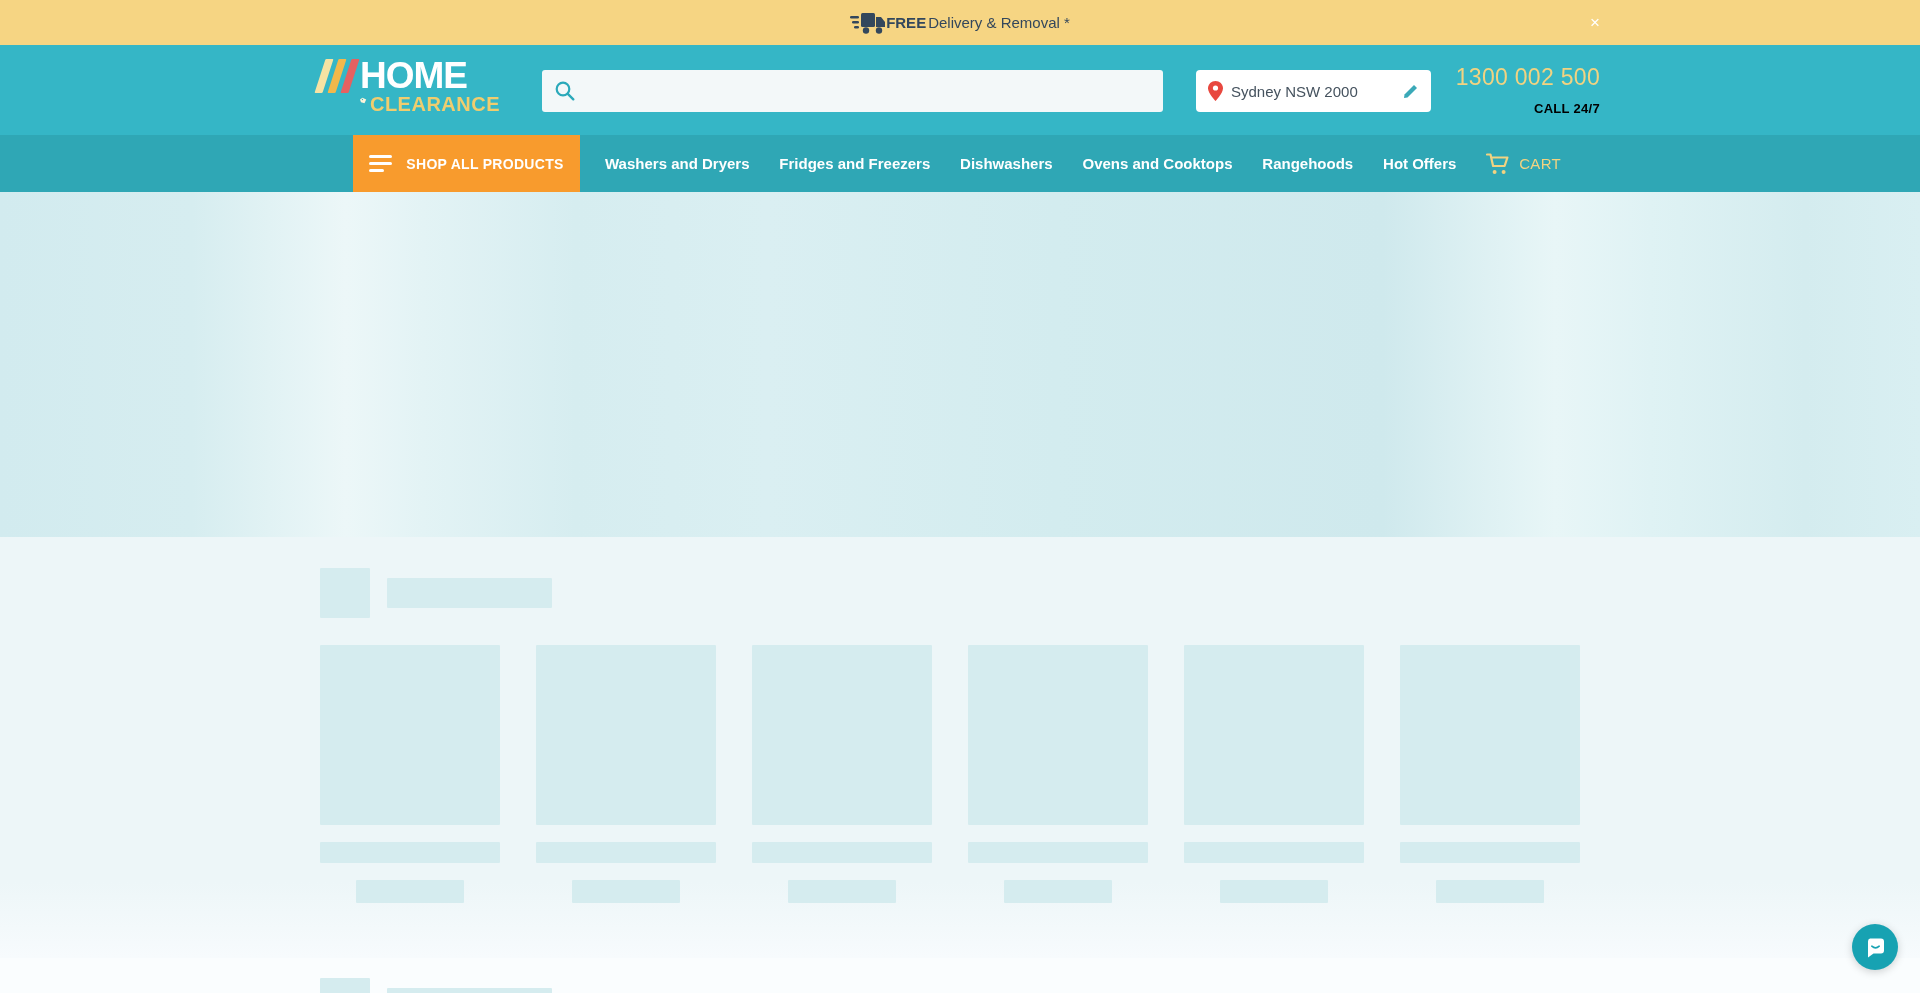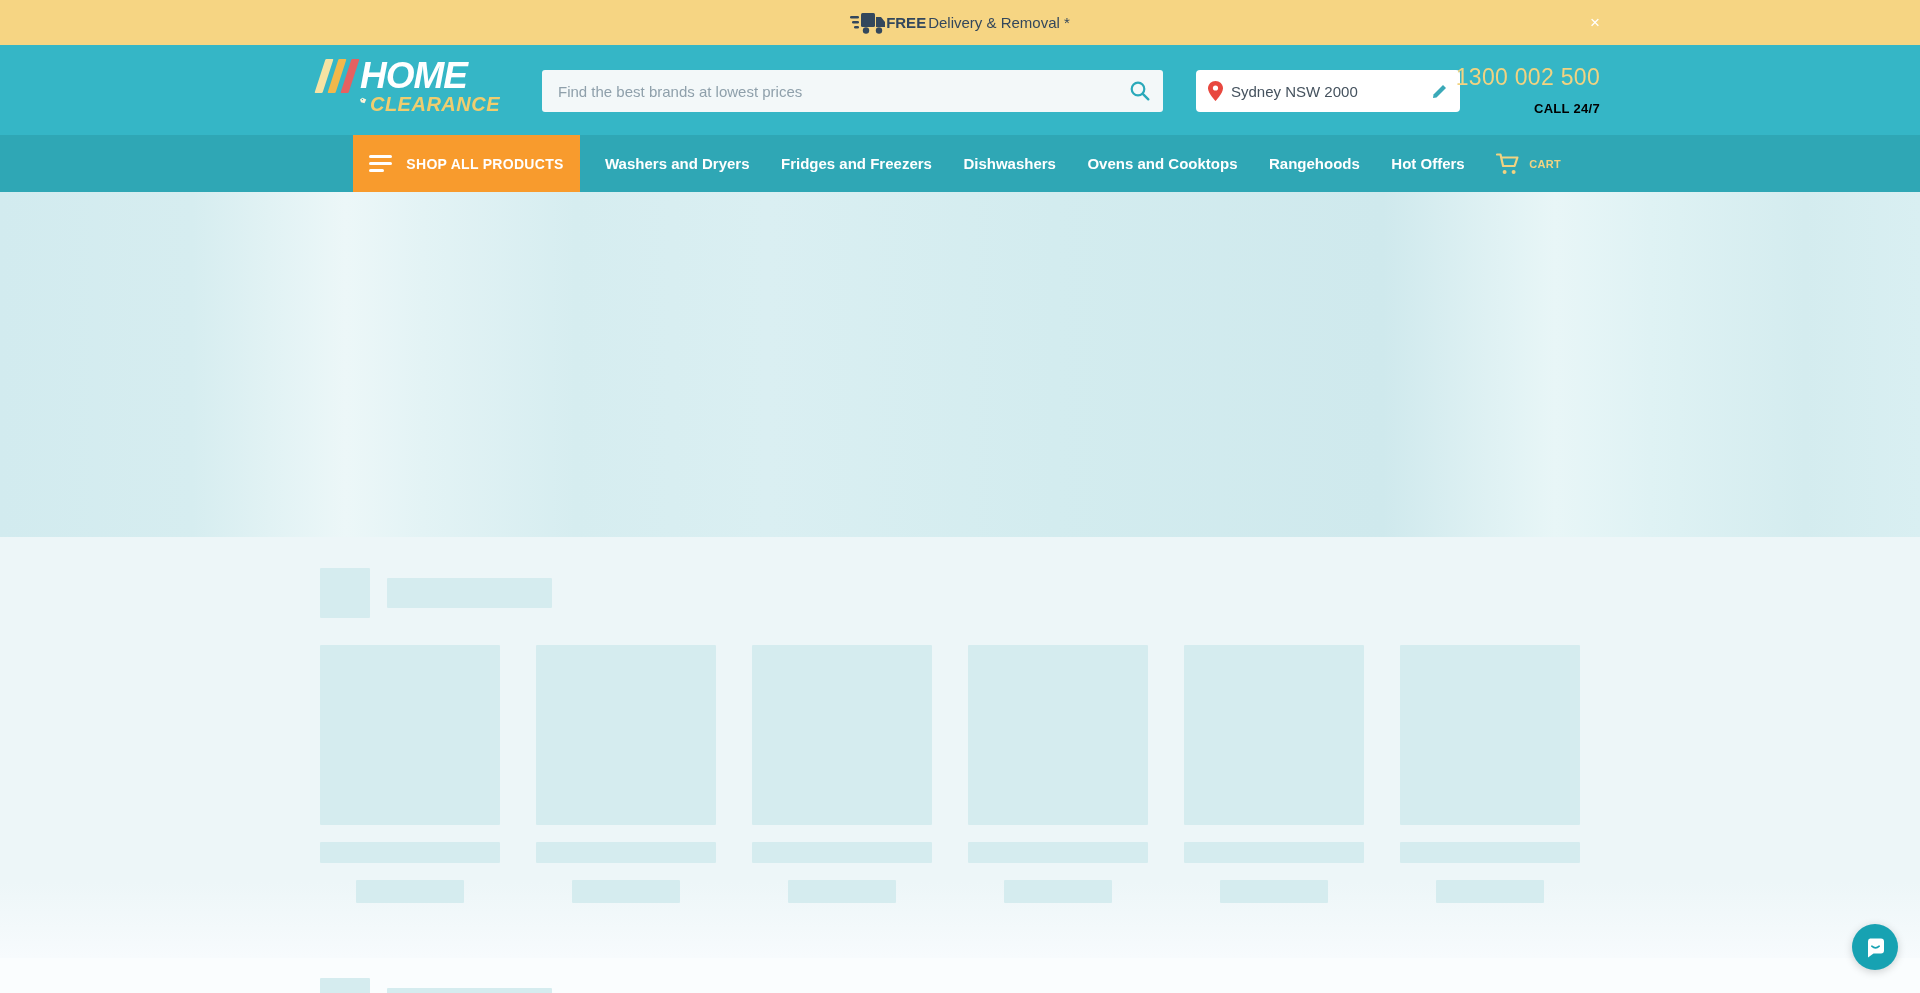--- a/index.html
+++ b/index.html
@@ -12,40 +12,40 @@
   .banner { position:relative; height:45px; background:#f6d583; display:flex; align-items:center; justify-content:center; }
   .banner-content { display:flex; align-items:center; gap:0; }
   .banner-text { font-size:15px; color:#33475c; }
   .banner-text b { font-weight:700; margin-right:2px; }
   .banner-close { position:absolute; top:0; right:320px; height:45px; display:flex; align-items:center;
                   color:#ffffff; font-size:17px; cursor:pointer; line-height:1; }
 
   
   .header { height:90px; background:#35b6c6; }
   .header-inner { height:90px; }
-  .logo { position:absolute; left:0; top:14px; display:block; cursor:pointer; font-style:italic; width:180px; }
+  .logo { position:absolute; left:0; top:14px; display:block; cursor:pointer; width:180px; }
   .logo-top { display:flex; align-items:center; }
   .logo-bars { display:flex; gap:5px; margin-right:6px; transform:skewX(-18deg); }
   .logo-bars i { display:block; width:8px; height:34px; border-radius:1px; }
   .logo-bars i:nth-child(1){ background:#f6e3a3; }
   .logo-bars i:nth-child(2){ background:#f2b84b; }
   .logo-bars i:nth-child(3){ background:#e56161; }
   .logo-home { font-size:37px; font-weight:800; color:#ffffff; letter-spacing:-1px; line-height:0.9; }
   .logo-bottom { display:flex; align-items:flex-start; gap:3px; margin-left:40px; margin-top:1px; }
   .logo-clearance { font-size:20px; font-weight:800; color:#f0cd6e; letter-spacing:0.5px; line-height:1; }
 
   .search-wrap { position:absolute; left:222px; top:25px; width:621px; height:42px; background:#f3f8f9;
                  border-radius:3px; display:flex; align-items:center; }
   .search-input { flex:1; border:none; outline:none; background:transparent; padding:0 16px;
                   font-size:15px; color:#45525e; font-family:"Liberation Sans", sans-serif; }
   .search-input::placeholder { color:#8fa0ab; }
   .search-btn { width:46px; height:42px; border:none; background:transparent; display:flex; align-items:center;
                 justify-content:center; cursor:pointer; }
 
-  .location { position:absolute; left:876px; top:25px; width:264px; height:42px; background:#ffffff;
+  .location { position:absolute; left:876px; top:25px; width:235px; height:42px; background:#ffffff;
               border-radius:4px; display:flex; align-items:center; padding:0 12px; cursor:pointer; }
   .location-text { flex:1; font-size:15px; color:#45525e; margin-left:8px; }
 
   .phone { position:absolute; right:0; top:19px; text-align:right; }
   .phone-number { font-size:23px; font-weight:400; color:#f2d381; letter-spacing:0.3px; cursor:pointer; }
   .phone-sub { font-size:13px; font-weight:700; color:#000000; margin-top:10px; letter-spacing:0.3px; }
 
   
   .nav { height:57px; background:#2fa7b5;padding-left:16px; }
   .nav-inner { height:57px; }
@@ -54,21 +54,21 @@
   .hamburger { display:flex; flex-direction:column; gap:4px; width:23px; }
   .hamburger i { display:block; height:3px; background:#ffffff; border-radius:2px; }
   .hamburger i:nth-child(1){ width:23px; }
   .hamburger i:nth-child(2){ width:23px; }
   .hamburger i:nth-child(3){ width:15px; }
   .shop-all-label { font-size:14px; font-weight:700; color:#ffffff; letter-spacing:0.3px; }
   .nav-links { position:absolute; left:277px; top:0; width:956px; height:57px; display:flex;
                align-items:center; justify-content:space-between; }
   .nav-link { font-size:15px; font-weight:600; color:#ffffff; text-decoration:none; cursor:pointer; }
   .cart { display:flex; align-items:center; gap:9px; text-decoration:none; cursor:pointer; }
-  .cart-label { font-size:11px; font-weight:700; color:#f2d381; letter-spacing:0.3px; }
+  .cart-label { font-size:15px; font-weight:400; color:#f2d381; letter-spacing:0.3px; }
 
   
   .hero-skeleton { height:345px;
     background:linear-gradient(90deg,
       #d2ebef 0%, #d6edf0 10%, #ecf7f8 18%, #e3f3f5 22%, #d6edf0 30%,
       #daeff2 40%, #d3ecef 55%, #cfe9ed 72%, #e8f6f7 81%, #dff2f4 86%,
       #d4ecef 94%, #d9eff2 100%); }
 
   
   .products-section { background:linear-gradient(180deg, #edf6f8 0%, #edf6f8 82%, #f7fbfd 100%); height:421px; }
@@ -126,21 +126,20 @@
         <span class="logo-bottom">
           <svg width="13" height="13" viewBox="0 0 13 13">
             <path d="M6.5 1 12 6.5 6.5 12 1 8V2.5z" transform="rotate(-20 6.5 6.5)" fill="#fdf4da"></path>
             <circle cx="4.6" cy="4.6" r="1.2" fill="#35b6c6"></circle>
           </svg>
           <span class="logo-clearance">CLEARANCE</span>
         </span>
       </a>
 
       <div class="search-wrap">
-        <input class="search-input" type="text" placeholder="Find the best brands at lowest prices" style="">
         <button class="search-btn">
           <svg width="22" height="22" viewBox="0 0 22 22">
             <circle cx="9" cy="9" r="6.3" fill="none" stroke="#2aa9ba" stroke-width="2.2"></circle>
             <line x1="13.8" y1="13.8" x2="19.3" y2="19.3" stroke="#2aa9ba" stroke-width="2.4" stroke-linecap="round"></line>
           </svg>
         </button>
       </div>
 
       <div class="location">
         <svg width="15" height="20" viewBox="0 0 15 20">

